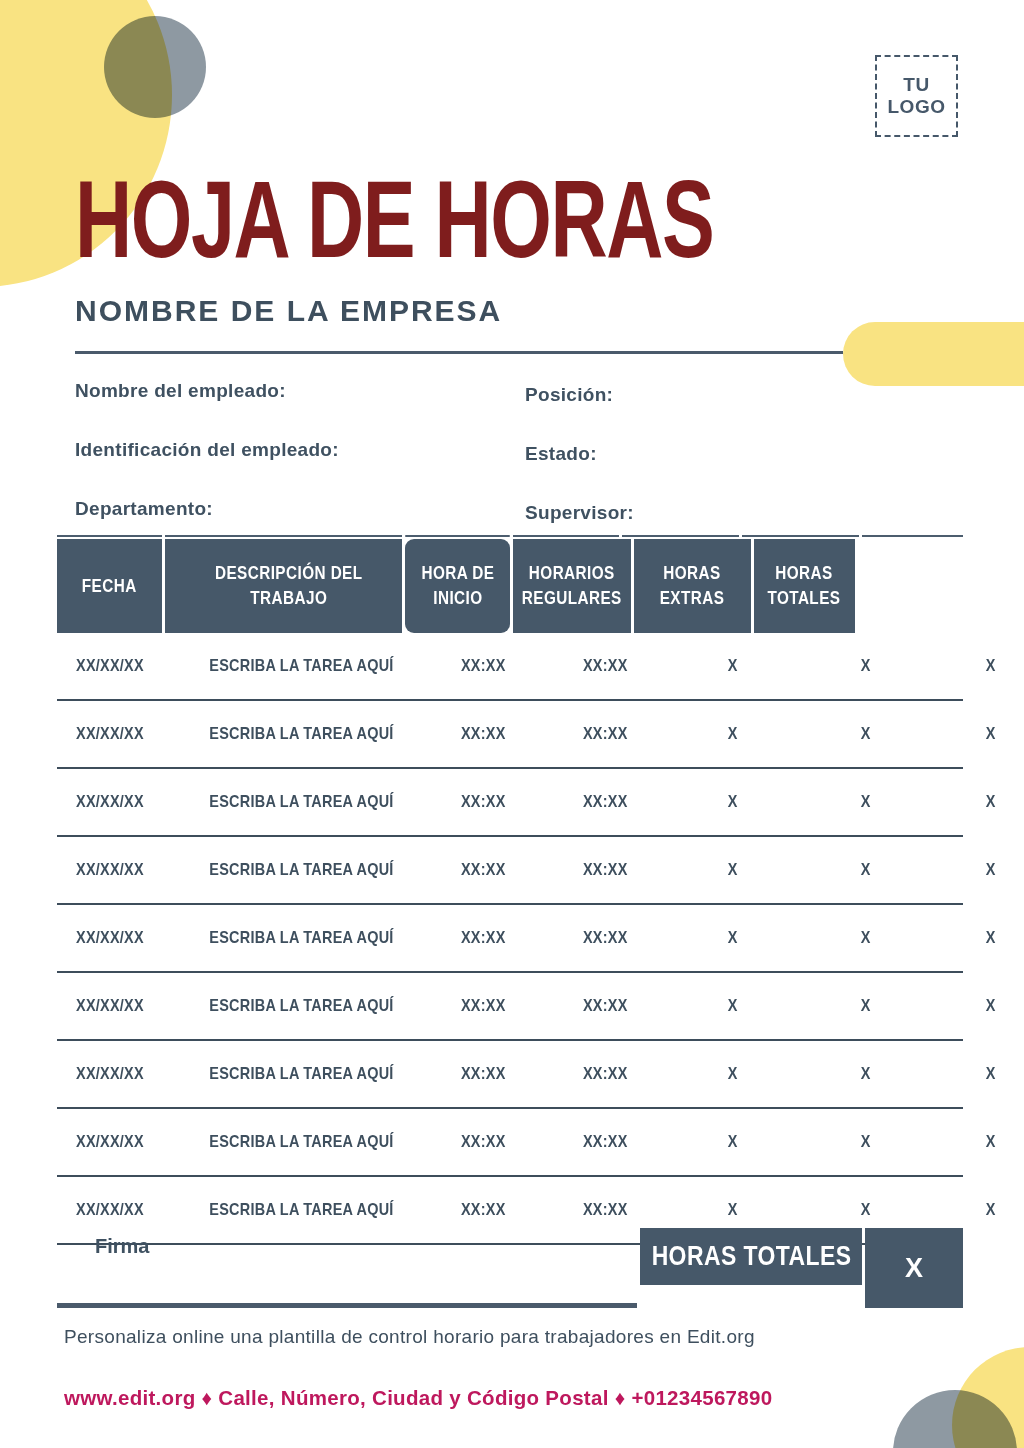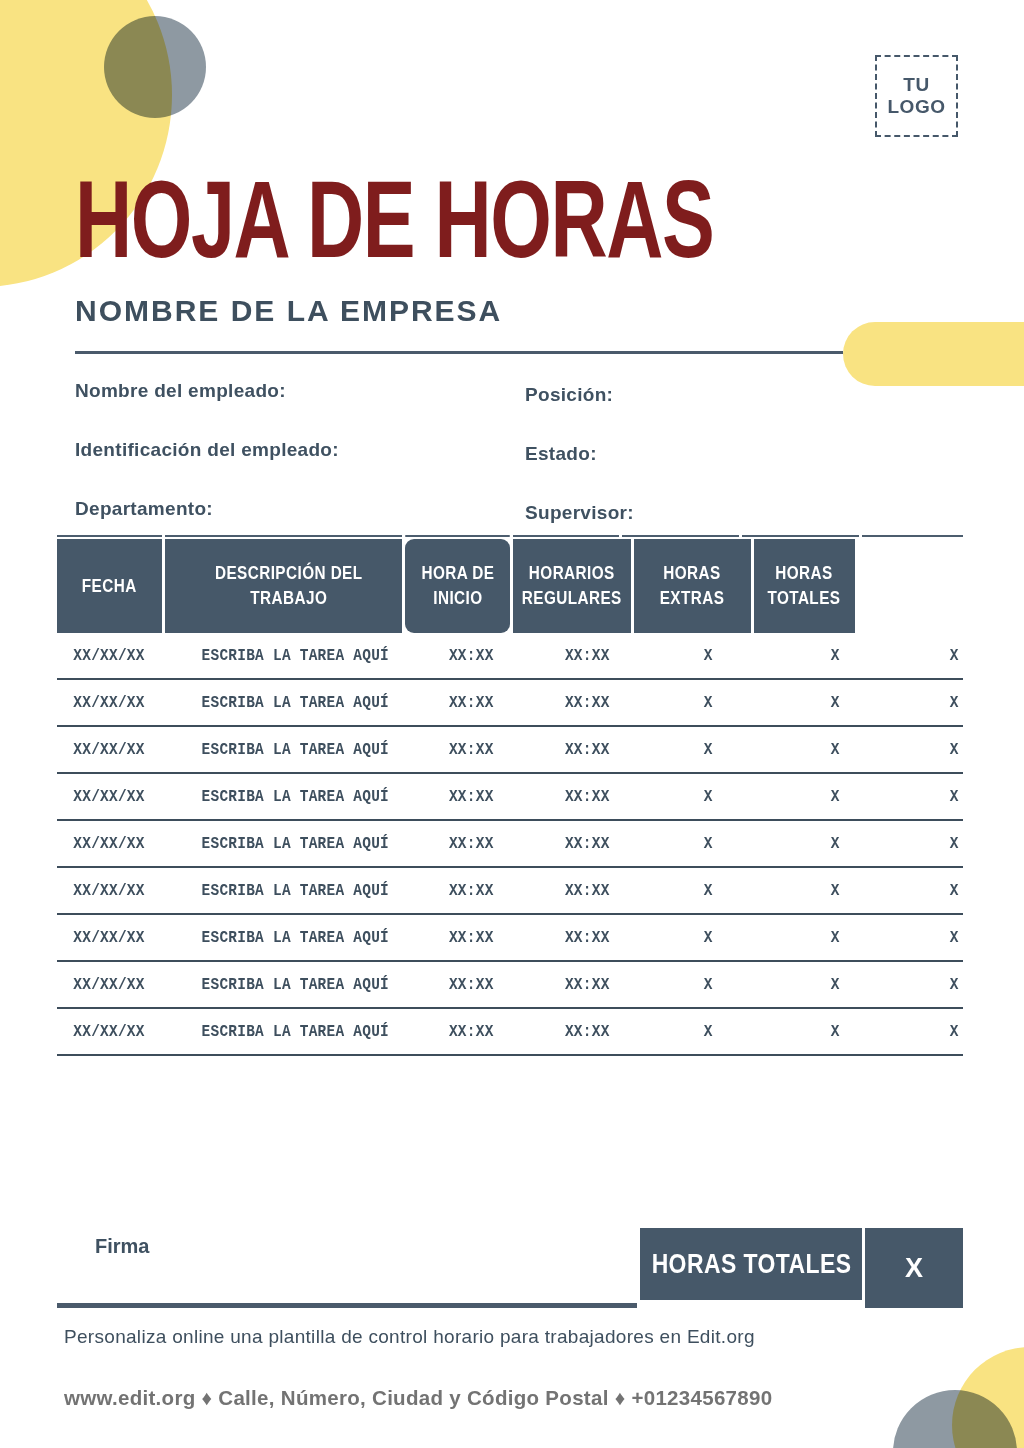--- a/index.html
+++ b/index.html
@@ -48,50 +48,50 @@
   
   .table { position: absolute; left: 57px; top: 535px; width: 906px; }
   .topline-row { display: flex; gap: 3px; height: 2px; margin-bottom: 2px; }
   .topline-row .seg { background: #4c5d6e; height: 2px; }
   .thead { display: flex; gap: 3px; height: 94px; }
   .th {
     background: #465869; color: #ffffff;
     display: flex; align-items: center; justify-content: center; text-align: center;
     font-weight: bold; font-size: 18px; line-height: 25px; letter-spacing: 0.5px;
   }
-  .trow { display: flex; gap: 10px; height: 47px; border-bottom: 2px solid #3d4d5b; font-family: Liberation Mono, monospace; }
+  .trow { display: flex; gap: 16px; height: 68px; border-bottom: 2px solid #3d4d5b; }
   .td {
     display: flex; align-items: center; justify-content: center; text-align: center;
     color: #3e4f5e; font-weight: bold; font-size: 17px; letter-spacing: 0.3px;
   }
   .cond { display: inline-block; transform: scaleX(0.85); white-space: nowrap; }
   .c0 { flex: 0 0 105px; } .c1 { flex: 0 0 237px; padding-left: 10px; } .c2 { flex: 0 0 105px; border-radius: 9px; }
   .c3 { flex: 0 0 106px; } .c4 { flex: 0 0 117px; } .c5 { flex: 0 0 117px; }
   .c6 { flex: 0 0 101px; }
   
   .firma-label { position: absolute; left: 75px; top: 1236px; font-size: 20px; line-height: 20px; font-weight: bold; color: #3f5161; margin-left: 20px; }
   .firma-line { position: absolute; left: 57px; top: 1303px; width: 580px; height: 5px; background: #4a5a6b; }
   .totals-box {
-    position: absolute; left: 640px; top: 1228px; width: 222px; height: 72px; background: #465869;
+    position: absolute; left: 640px; top: 1228px; width: 222px; height: 57px; background: #465869;
     display: flex; align-items: center; justify-content: center;
     color: #ffffff; font-weight: bold; font-size: 27px; letter-spacing: 0.5px;
   }
   .x-box {
     position: absolute; left: 865px; top: 1228px; width: 98px; height: 80px; background: #465869;
     display: flex; align-items: center; justify-content: center;
     color: #ffffff; font-weight: bold; font-size: 27px;
   }
   
   .footer-note {
     position: absolute; left: 64px; top: 1326px;
     font-size: 19px; line-height: 22px; font-weight: normal; color: #3e4f5e; letter-spacing: 0.3px; white-space: nowrap;
   }
   .footer-contact {
     position: absolute; left: 64px; top: 1386px;
-    font-size: 20.5px; line-height: 24px; font-weight: bold; color: #737373; letter-spacing: 0.3px; white-space: nowrap;
+    font-size: 20.5px; line-height: 24px; font-weight: bold; color: #be185d; letter-spacing: 0.3px; white-space: nowrap;
   }
 </style>
 </head>
 <body>
 
 <div class="page">
 
   <div class="deco">
     <div class="circle c-yellow-tl"></div>
     <div class="circle c-gray-tl"></div>

